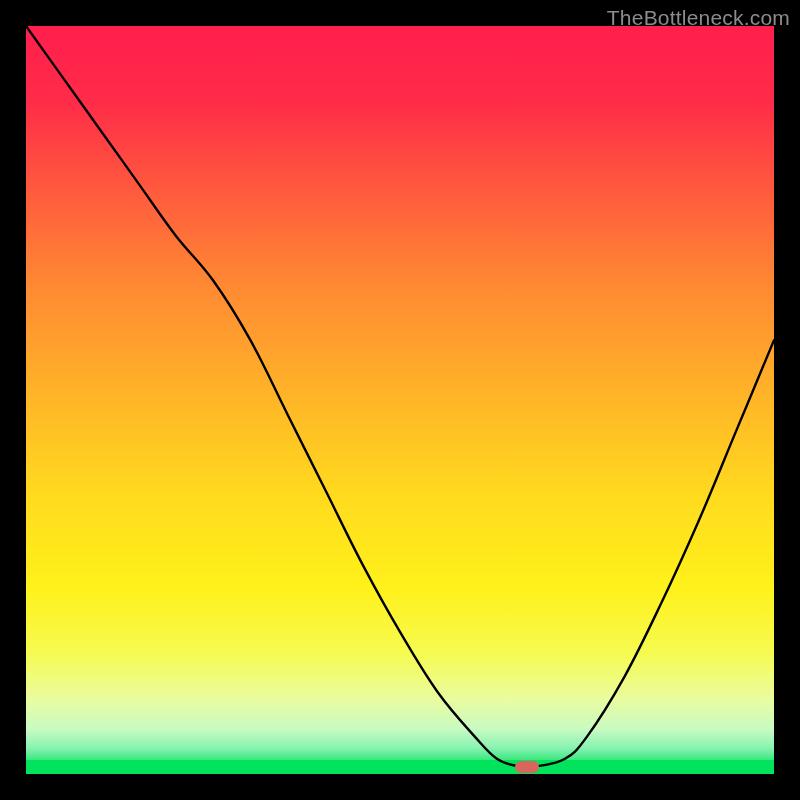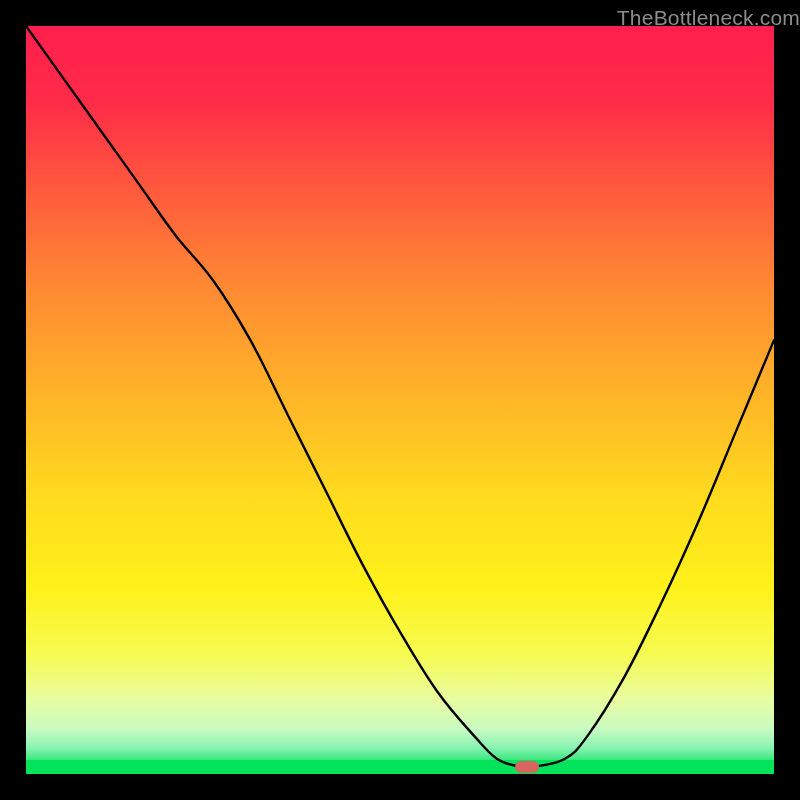--- a/index.html
+++ b/index.html
@@ -26,21 +26,21 @@
   .gradient-bg {
     position: absolute;
     left: 0;
     top: 0;
     width: 100%;
     height: 100%;
   }
   .watermark {
     position: absolute;
     top: 6px;
-    right: 0;
+    right: 10px;
     font-family: Arial, Helvetica, sans-serif;
     font-size: 21px;
     font-weight: 500;
     color: #8c8c8c;
     text-align: right;
     letter-spacing: 0.2px;
   }
   .curve-svg {
     position: absolute;
     left: 0;

